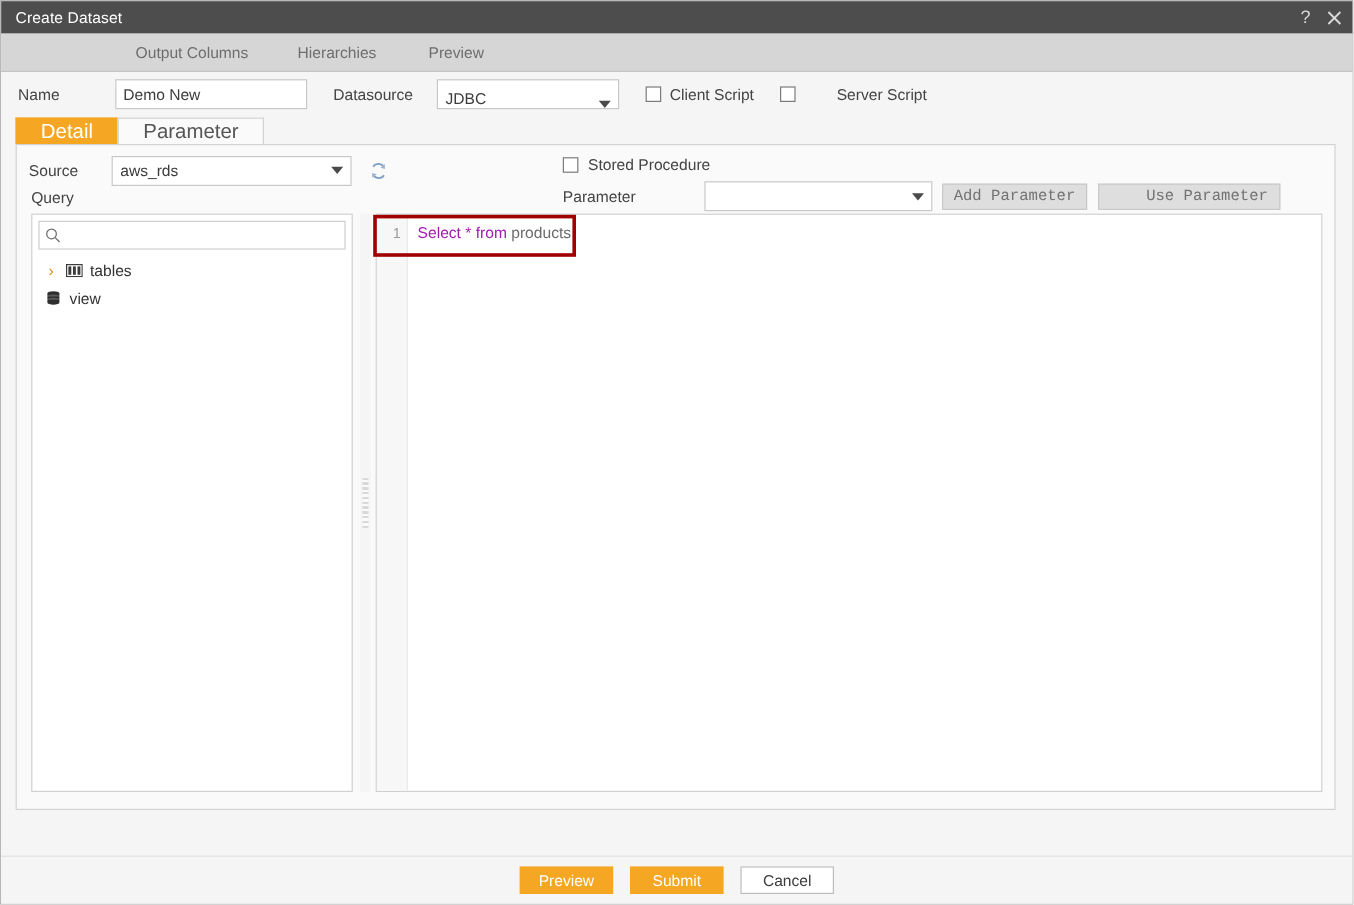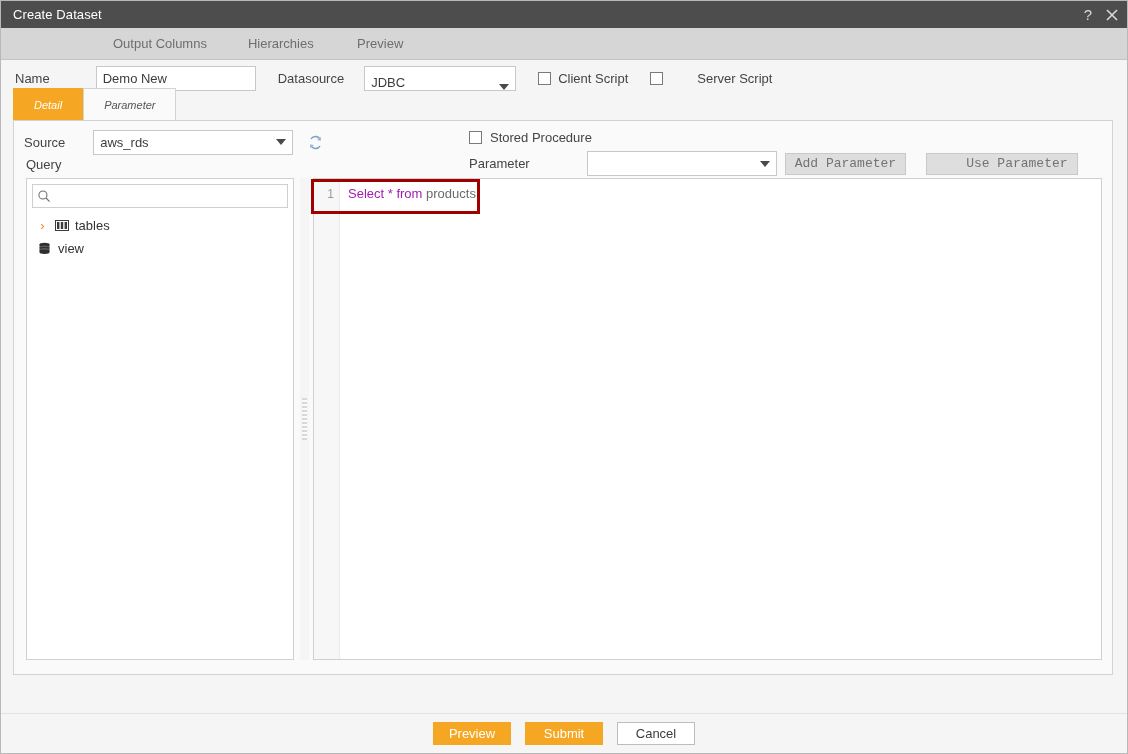--- a/index.html
+++ b/index.html
@@ -118,30 +118,29 @@
     display: inline-block;
   }
 
   
   .subtabs {
     position: absolute; left: 12px; top: 38px;
     display: flex; align-items: flex-end;
     height: 22px;
   }
   .subtab {
-    height: 32px;
+    height: 22px;
     padding: 0 20px;
     display: flex; align-items: center; justify-content: center;
-    font-size: 11px;
+    font-size: 17px;
     color: #555;
     background: #fafafa;
     border: 1px solid #d3d3d3;
     border-bottom: none;
     cursor: pointer;
-    font-style: italic;
   }
   .subtab.active {
     background: #f5a623;
     color: #ffffff;
     border-color: #f5a623;
     font-weight: normal;
   }
 
   
   .detail-card {
@@ -408,21 +407,21 @@
 
       <span class="query-lbl">Query</span>
 
       <div class="param-row">
         <span class="lbl">Parameter</span>
         <div class="selectbox" style="width:190px; margin-left:57px;">
           <span></span>
           <span class="caret"></span>
         </div>
         <button class="btn-gray" style="margin-left:8px;">Add Parameter</button>
-        <button class="btn-gray" style="margin-left:20px;padding-left:39px;">Use Parameter</button>
+        <button class="btn-gray" style="margin-left:9px;padding-left:39px;">Use Parameter</button>
       </div>
 
       <div class="tree-panel">
         <div class="search-box">
           <span class="search-icon">
             <svg width="14" height="14" viewBox="0 0 16 16" aria-hidden="true">
               <circle cx="6.8" cy="6.8" r="4.6" fill="none" stroke="#6f6f6f" stroke-width="1.2"></circle>
               <line x1="10.3" y1="10.3" x2="14.4" y2="14.4" stroke="#6f6f6f" stroke-width="1.3"></line>
             </svg>
           </span>

